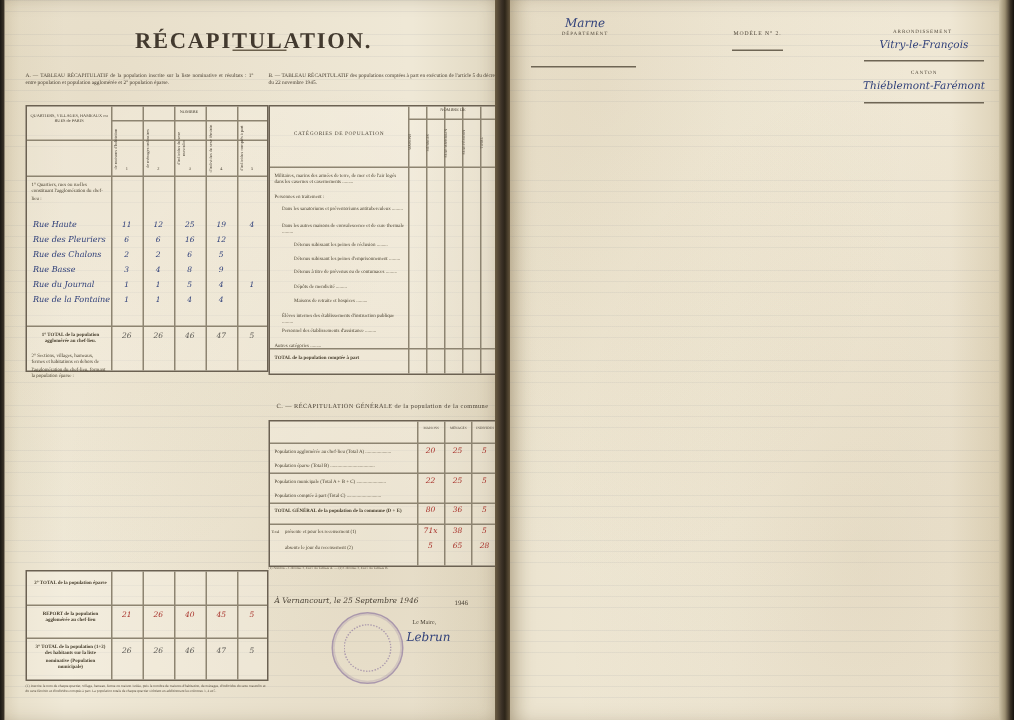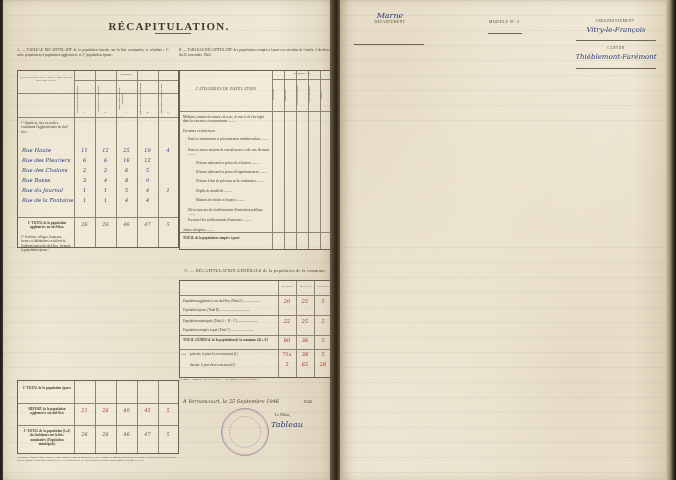--- a/index.html
+++ b/index.html
@@ -34,21 +34,21 @@
     background-image:repeating-linear-gradient(0deg,transparent 0 7px,rgba(110,120,140,.5) 7px 7.5px);}
 
   
   .pr{color:#3f3a30;}            
   .blue{color:#30407a;font-family:"DejaVu Serif",serif;font-style:italic;}
   .red{color:#a8312a;font-family:"DejaVu Serif",serif;font-style:italic;}
   .pencil{color:#5c5a55;font-family:"DejaVu Serif",serif;font-style:italic;}
 
   
   #recap-title{position:absolute;left:0;right:0;top:20px;text-align:center;
-    font-size:11px;letter-spacing:1.2px;font-weight:bold;color:#42392e;}
+    font-size:15px;letter-spacing:1.2px;font-weight:bold;color:#42392e;}
   #recap-rule{position:absolute;left:152px;top:33px;width:36px;height:1px;background:#6a5f4c;}
 
   .sec-head{position:absolute;font-size:3.6px;line-height:1.35;color:#4a4134;text-align:justify;}
   #secA-head{left:14px;top:48px;width:152px;}
   #secB-head{left:176px;top:48px;width:152px;}
 
   .tbl{position:absolute;border:1px solid #6b6152;background:rgba(255,253,245,.25);}
   .tbl .vline{position:absolute;top:0;bottom:0;width:1px;background:#8d8471;}
   .tbl .hline{position:absolute;left:0;right:0;height:1px;background:#8d8471;}
   .cellhead{position:absolute;font-size:2.9px;color:#4b4336;text-align:center;line-height:1.2;}
@@ -281,21 +281,21 @@
       <div class="rowlabel" style="left:10px;top:82px;width:86px">absente le jour du recensement (2)</div>
       <div class="red num" style="left:98px;top:80px;width:18px">5</div>
       <div class="red num" style="left:116px;top:80px;width:18px">65</div>
       <div class="red num" style="left:134px;top:80px;width:18px">28</div>
     </div>
     <div style="position:absolute;left:176px;top:378px;width:152px;font-size:2.3px;color:#574d3d">(1) Nombre = Colonnes 3, 4 et 5 du Tableau A. — (2) Colonnes 3, 4 et 5 du Tableau B.</div>
 
     <div id="sig-line" class="blue">À Vernancourt, le 25 Septembre 1946</div>
     <div id="sig-date" class="pr">1946</div>
     <div id="sig-maire" class="pr">Le Maire,</div>
-    <div id="sig-name" class="blue">Tableau</div>
+    <div id="sig-name" class="blue">Lebrun</div>
     <div id="stamp"></div>
   </div>
 
   <div id="gutter"></div>
 
   <div class="leaf" id="leaf-right">
     <div class="ruling"></div>
     <div class="grain"></div>
 
     <div class="rh-lbl" style="left:8px;top:20px;width:84px">DÉPARTEMENT</div>

